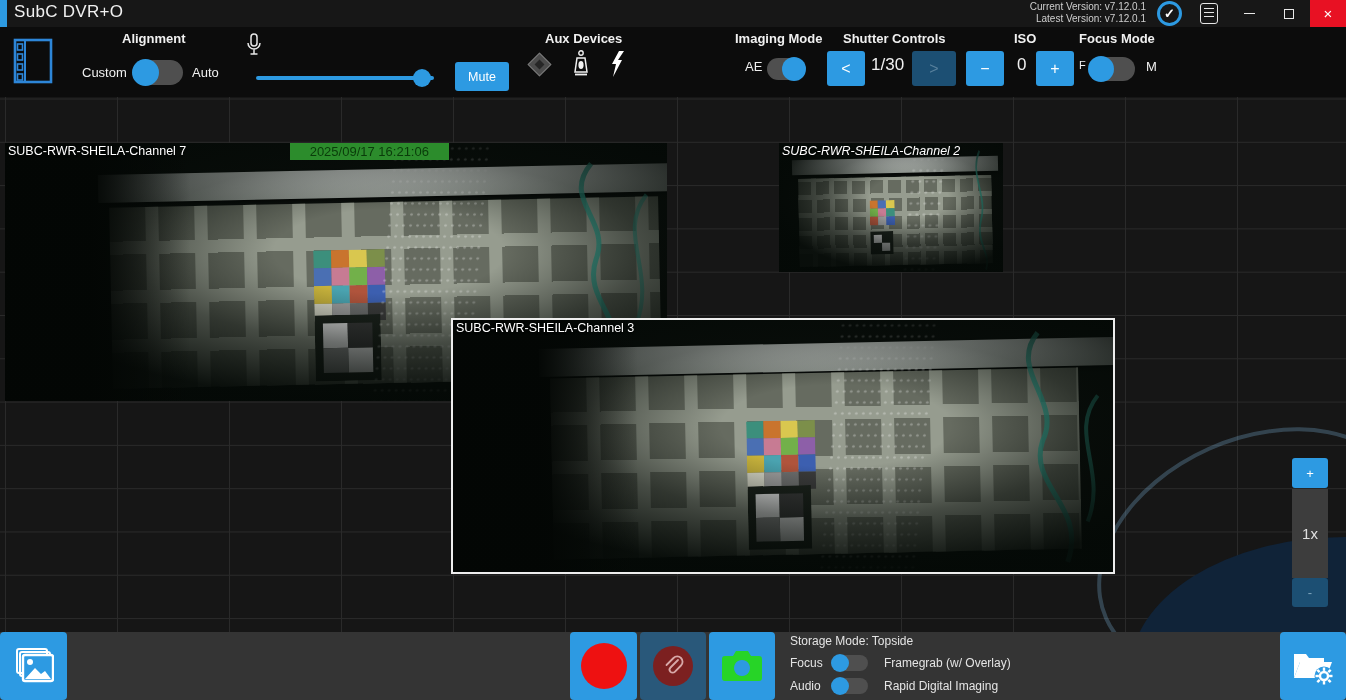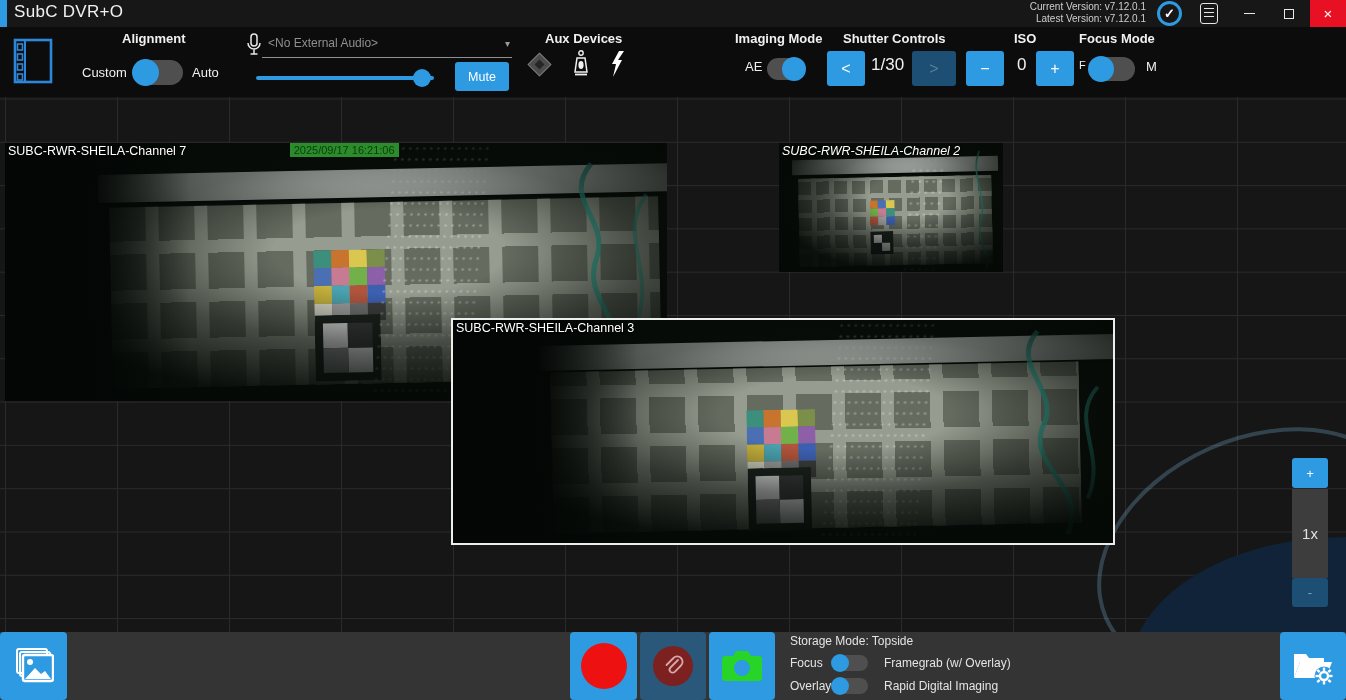--- a/index.html
+++ b/index.html
@@ -59,21 +59,21 @@
   
   .main { position:absolute; left:0; top:97px; width:1346px; height:535px; background:#161616; overflow:hidden;
     background-image: linear-gradient(#2a2a2a 1px, transparent 1px), linear-gradient(90deg, #2a2a2a 1px, transparent 1px);
     background-size:112px 43.3px; background-position:5px 1.5px; }
   .swoosh1 { position:absolute; left:1130px; top:440px; width:430px; height:270px; border-radius:50%; background:#102338; }
   .swoosh2 { position:absolute; left:1090px; top:340px; width:330px; height:230px; border-radius:50%; border:4px solid rgba(130,185,225,.28); transform:rotate(-24deg); }
   
   .pane { position:absolute; background:#0b0f0c; overflow:hidden; }
   .pane-label { position:absolute; left:3px; top:1px; z-index:5; font-size:12.5px; color:#fff; text-shadow:0 1px 2px #000; }
   .pane.sel { border:2px solid #ededed; }
-  .ts-overlay { position:absolute; left:43%; top:0; z-index:5; background:#2c8c2c; color:#0a3c0a; font-size:11px; padding:1px 4px; }
+  .ts-overlay { position:absolute; left:43%; top:0; z-index:5; background:#2c8c2c; color:#0a3c0a; font-size:13px; padding:1px 20px; }
   
   .scene { position:absolute; inset:0; }
   .rail { position:absolute; background:linear-gradient(#e6eae6, #9aa09a); transform:rotate(-1.2deg); box-shadow:0 2px 4px rgba(0,0,0,.6); }
   .board { position:absolute; transform:rotate(-1.2deg); background-color:#666b60;
     background-image:
       repeating-linear-gradient(90deg, transparent 0 36px, #969c8f 36px 49px),
       repeating-linear-gradient(0deg, transparent 0 36px, #969c8f 36px 49px); }
   .board.small { background-image:
       repeating-linear-gradient(90deg, transparent 0 13px, #969c8f 13px 18px),
       repeating-linear-gradient(0deg, transparent 0 13px, #969c8f 13px 18px); }
@@ -151,24 +151,20 @@
         <div class="knob knob-left"></div>
       </div>
     <div class="opt-text" style="left:192px; top:38px;">Auto</div>
 
     <svg class="mic-svg" width="16" height="26" viewBox="0 0 16 26">
       <rect x="5" y="1" width="6" height="12" rx="3" fill="none" stroke="#e8e8e8" stroke-width="1.5"></rect>
       <path d="M2 10 a6 6 0 0 0 12 0" fill="none" stroke="#e8e8e8" stroke-width="1.5"></path>
       <line x1="8" y1="16.5" x2="8" y2="21" stroke="#e8e8e8" stroke-width="1.5"></line>
       <line x1="4.5" y1="21" x2="11.5" y2="21" stroke="#e8e8e8" stroke-width="1.5"></line>
     </svg>
-    <div class="audio-select">
-      <span class="dev">&lt;No External Audio&gt;</span>
-      <span class="caret">▾</span>
-    </div>
     <div class="vol-slider">
       <div class="vol-track"></div>
       <div class="vol-thumb"></div>
     </div>
     <div class="btn mute-btn">
         <span>Mute</span>
       </div>
 
     <div class="tb-label" style="left:545px;">Aux Devices</div>
     <div class="aux-diamond"></div>
@@ -283,21 +279,21 @@
           </svg>
         </div>
         <div class="drops"></div>
         <svg class="rope" viewBox="0 0 100 100" preserveAspectRatio="none">
           <path d="M72 6 C60 25 82 40 74 60 C68 78 86 85 80 98" fill="none" stroke="#2fa08d" stroke-width="2" opacity="0.8"></path>
         </svg>
         <div class="vignette"></div>
       </div>
     </div>
 
-    <div class="pane sel" style="left:451px; top:221px; width:664px; height:227px;">
+    <div class="pane sel" style="left:451px; top:221px; width:664px; height:256px;">
       <div class="pane-label">SUBC-RWR-SHEILA-Channel 3</div>
       <div class="scene">
         <div class="rail" style="left:13%; top:9%; width:88%; height:11%;"></div>
         <div class="board" style="left:15%; top:21%; width:80%; height:72%;">
           <svg class="patch" style="left:37%; top:26%; width:13%;" viewBox="0 0 40 40">
             <rect x="0" y="0" width="10" height="10" fill="#3c8f7c"></rect>
               <rect x="10" y="0" width="10" height="10" fill="#c9742e"></rect>
               <rect x="20" y="0" width="10" height="10" fill="#d9c74f"></rect>
               <rect x="30" y="0" width="10" height="10" fill="#7c8f4a"></rect>
             <rect x="0" y="10" width="10" height="10" fill="#4a6fb3"></rect>
@@ -372,21 +368,21 @@
     </div>
 
     <div class="f-text storage-line" style="position:absolute;">Storage Mode: Topside</div>
 
     <div class="f-text" style="left:790px; top:24px;">Focus</div>
     <div class="toggle t-sm" style="left:832px; top:23px;">
         <div class="knob knob-left"></div>
       </div>
     <div class="f-text" style="left:884px; top:24px;">Framegrab (w/ Overlay)</div>
 
-    <div class="f-text" style="left:790px; top:47px;">Overlay</div>
+    <div class="f-text" style="left:790px; top:47px;">Audio</div>
     <div class="toggle t-sm" style="left:832px; top:46px;">
         <div class="knob knob-left"></div>
       </div>
     <div class="f-text" style="left:884px; top:47px;">Rapid Digital Imaging</div>
 
     <div class="f-btn folder-btn">
       <svg width="46" height="40" viewBox="0 0 46 40">
         <path d="M4 8 L16 8 L19 12 L34 12 L34 16 L10 16 L4 32 Z" fill="#fff"></path>
         <path d="M4 32 L10 16 L42 16 L36 32 Z" fill="#fff"></path>
         <circle cx="34" cy="30" r="9.5" fill="#2d9ae2"></circle>

